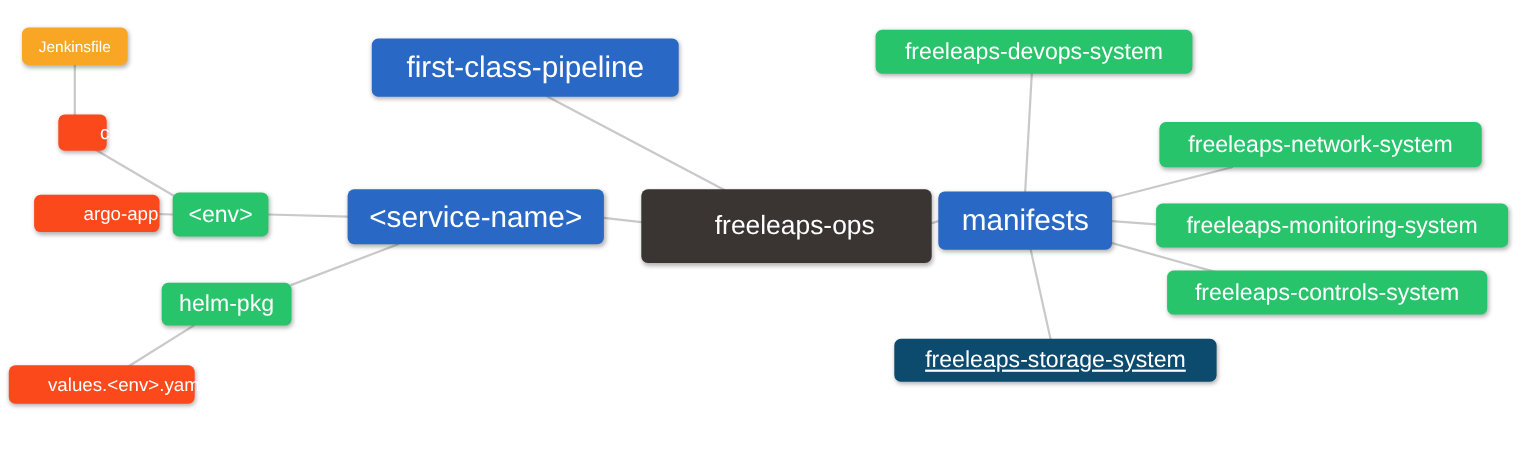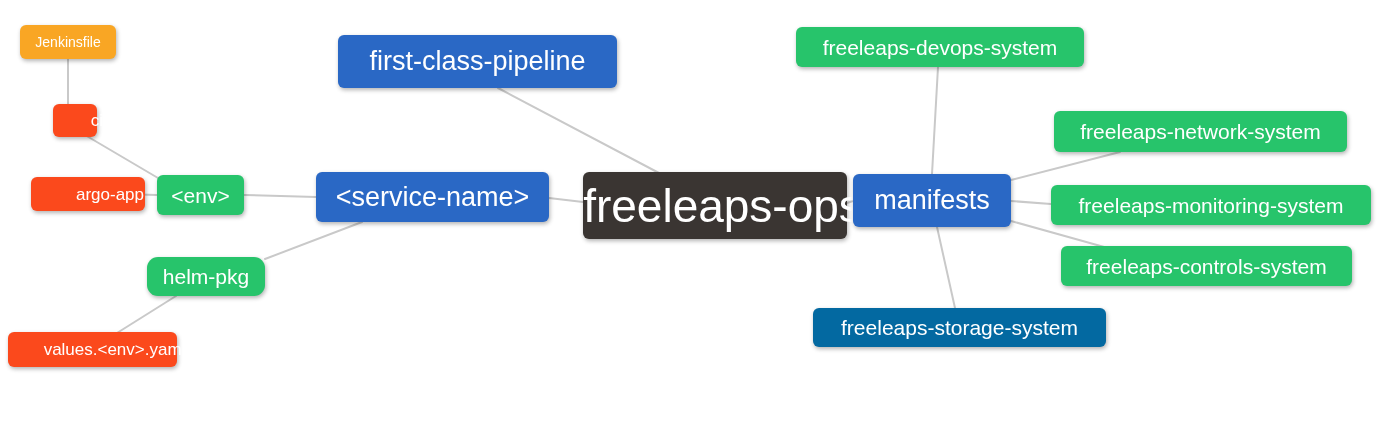--- a/index.html
+++ b/index.html
@@ -35,21 +35,21 @@
     align-items: center;
     justify-content: center;
     color: #ffffff;
     border-radius: 6px;
     box-shadow: 1px 2px 4px rgba(0,0,0,0.3);
     white-space: nowrap;
     box-sizing: border-box;
     cursor: default;
     line-height: 1;
   }
-  .lvl-root  { font-size: 46px; padding-left: 15px; }
+  .lvl-root  { font-size: 24px; padding-left: 15px; }
   .lvl-2     { font-size: 27px; }
   .lvl-3     { font-size: 21px; }
   .lvl-4     { font-size: 17px; padding-left: 44px; }
   .lvl-5     { font-size: 14px; }
 </style>
 </head>
 <body>
 
 <div class="canvas">
 
@@ -70,26 +70,26 @@
     <line x1="937" y1="227" x2="955" y2="308" stroke="#C9C9C9"></line>
   </svg>
 
   <div class="node lvl-root" style="left: 583px; top: 172px; width: 264px; height: 67px; background-color: rgb(58, 53, 50);">freeleaps-ops</div>
 
   <div class="node lvl-2" style="left: 313px; top: 35px; width: 279px; height: 53px; background-color: rgb(42, 104, 197); margin-left: 25px;">first-class-pipeline</div>
   <div class="node lvl-2" style="left: 316px; top: 172px; width: 233px; height: 50px; background-color: rgb(42, 104, 197);">&lt;service-name&gt;</div>
   <div class="node lvl-2" style="left: 853px; top: 174px; width: 158px; height: 53px; background-color: rgb(42, 104, 197);">manifests</div>
 
   <div class="node lvl-3" style="left: 157px; top: 175px; width: 87px; height: 40px; background-color: rgb(39, 196, 107);">&lt;env&gt;</div>
-  <div class="node lvl-3" style="left: 147px; top: 257px; width: 118px; height: 39px; background-color: rgb(39, 196, 107); border-radius: 11px;">helm-pkg</div>
+  <div class="node lvl-3" style="left: 147px; top: 257px; width: 118px; height: 39px; background-color: rgb(39, 196, 107);">helm-pkg</div>
   <div class="node lvl-3" style="left: 796px; top: 27px; width: 288px; height: 40px; background-color: rgb(39, 196, 107);">freeleaps-devops-system</div>
   <div class="node lvl-3" style="left: 1054px; top: 111px; width: 293px; height: 41px; background-color: rgb(39, 196, 107);">freeleaps-network-system</div>
   <div class="node lvl-3" style="left: 1051px; top: 185px; width: 320px; height: 40px; background-color: rgb(39, 196, 107); text-align: center;">freeleaps-monitoring-system</div>
   <div class="node lvl-3" style="left: 1061px; top: 246px; width: 291px; height: 40px; background-color: rgb(39, 196, 107);">freeleaps-controls-system</div>
-  <div class="node lvl-3" style="left: 813px; top: 308px; width: 293px; height: 39px; background-color: #0369a1;">freeleaps-storage-system</div>
+  <div class="node lvl-3" style="left: 813px; top: 308px; width: 293px; height: 39px; background-color: #0c4a6e; text-decoration: underline;">freeleaps-storage-system</div>
 
   <div class="node lvl-4" style="left: 53px; top: 104px; width: 32px; height: 33px; background-color: rgb(251, 73, 28);">ci</div>
   <div class="node lvl-4" style="left: 31px; top: 177px; width: 114px; height: 34px; background-color: rgb(251, 73, 28);">argo-app</div>
   <div class="node lvl-4" style="left: 8px; top: 332px; width: 169px; height: 35px; background-color: rgb(251, 73, 28);">values.&lt;env&gt;.yaml</div>
 
   <div class="node lvl-5" style="left: 20px; top: 25px; width: 96px; height: 34px; background-color: rgb(249, 166, 36);">Jenkinsfile</div>
 
 </div>
 
 </body></html>

